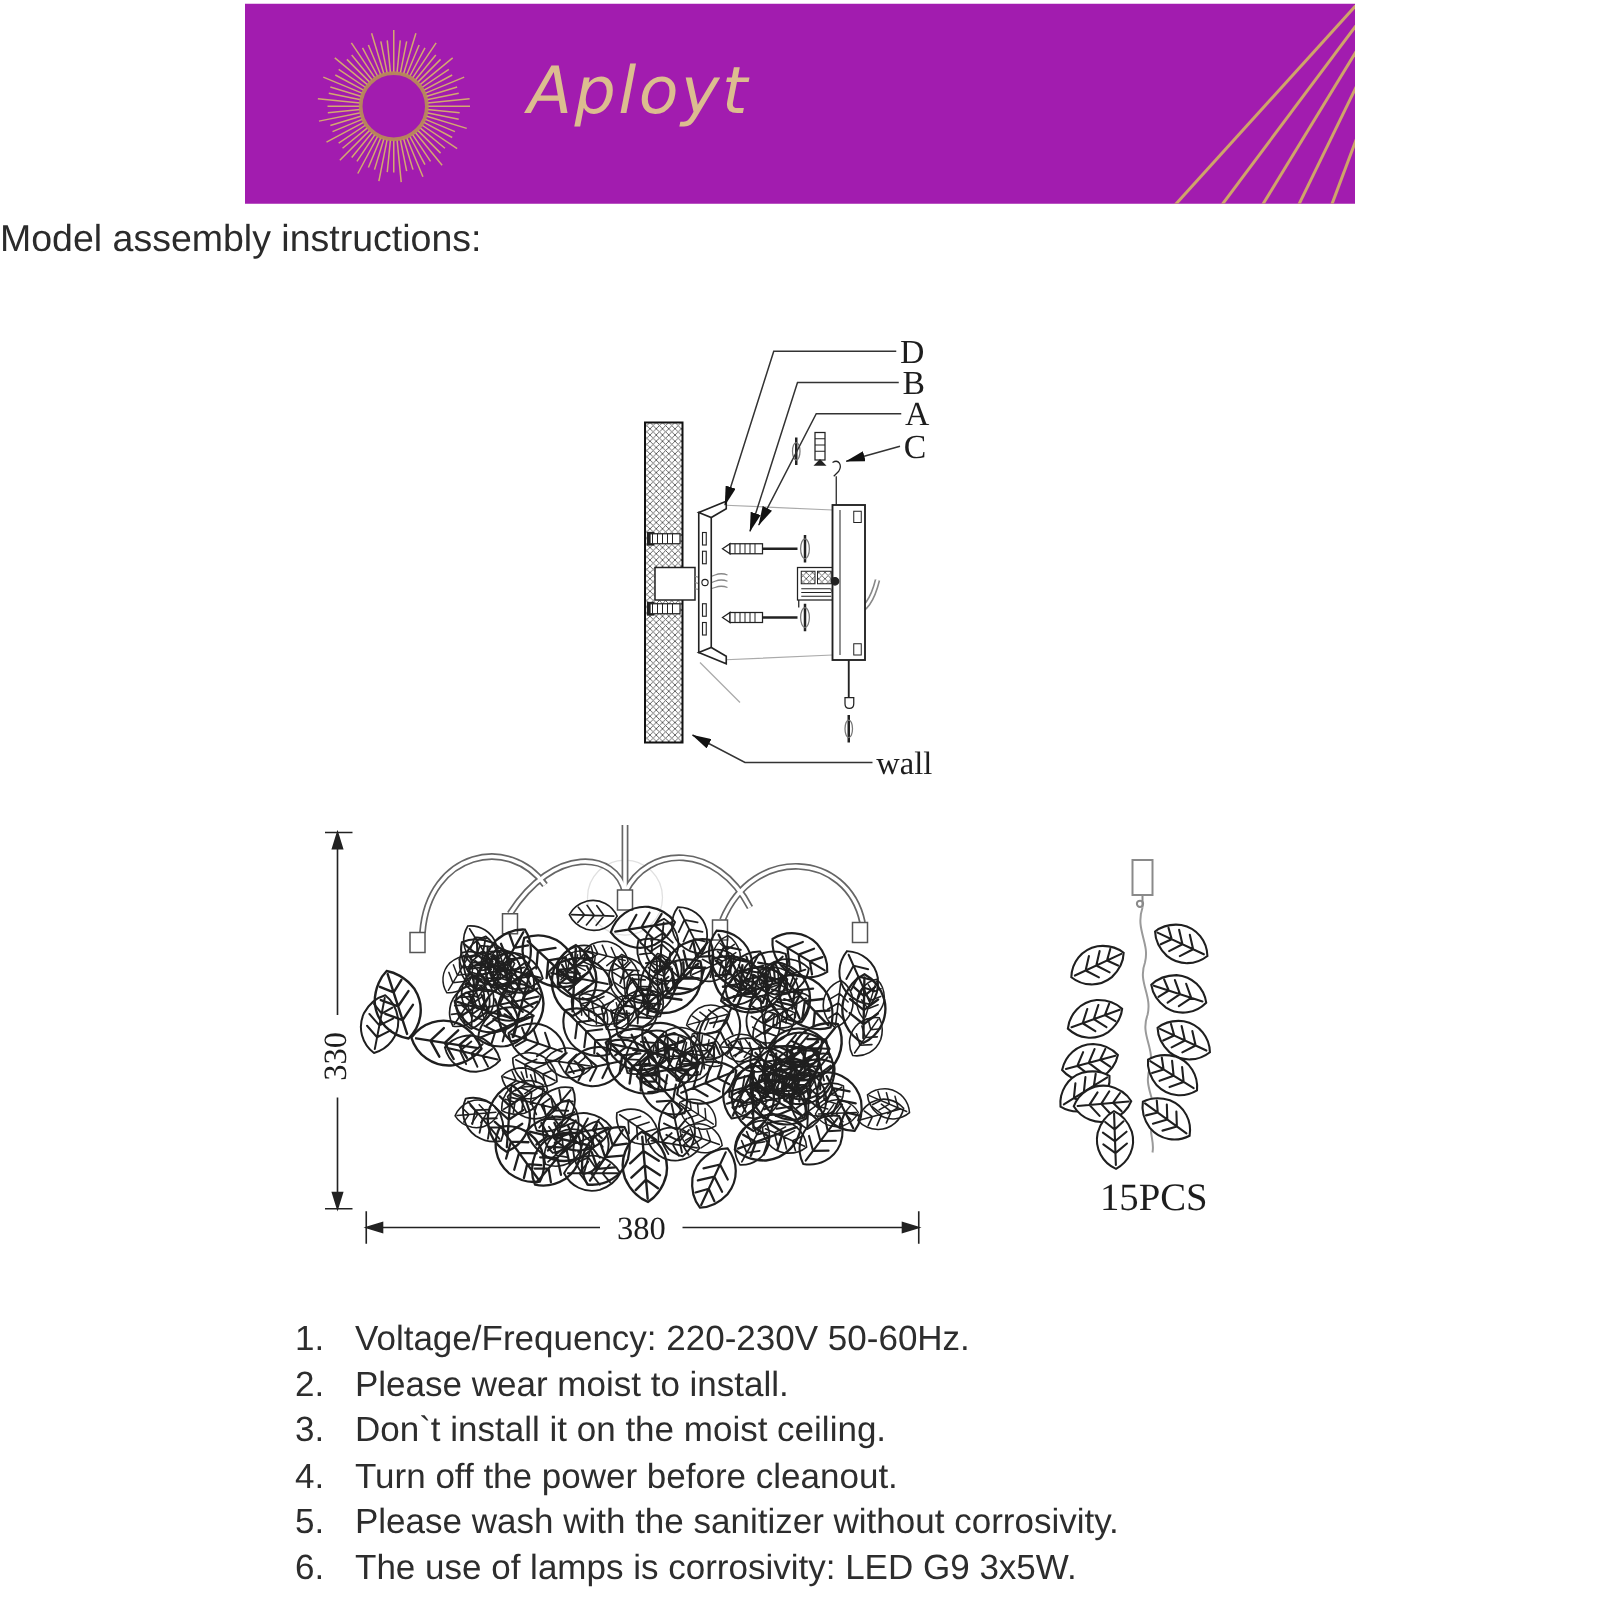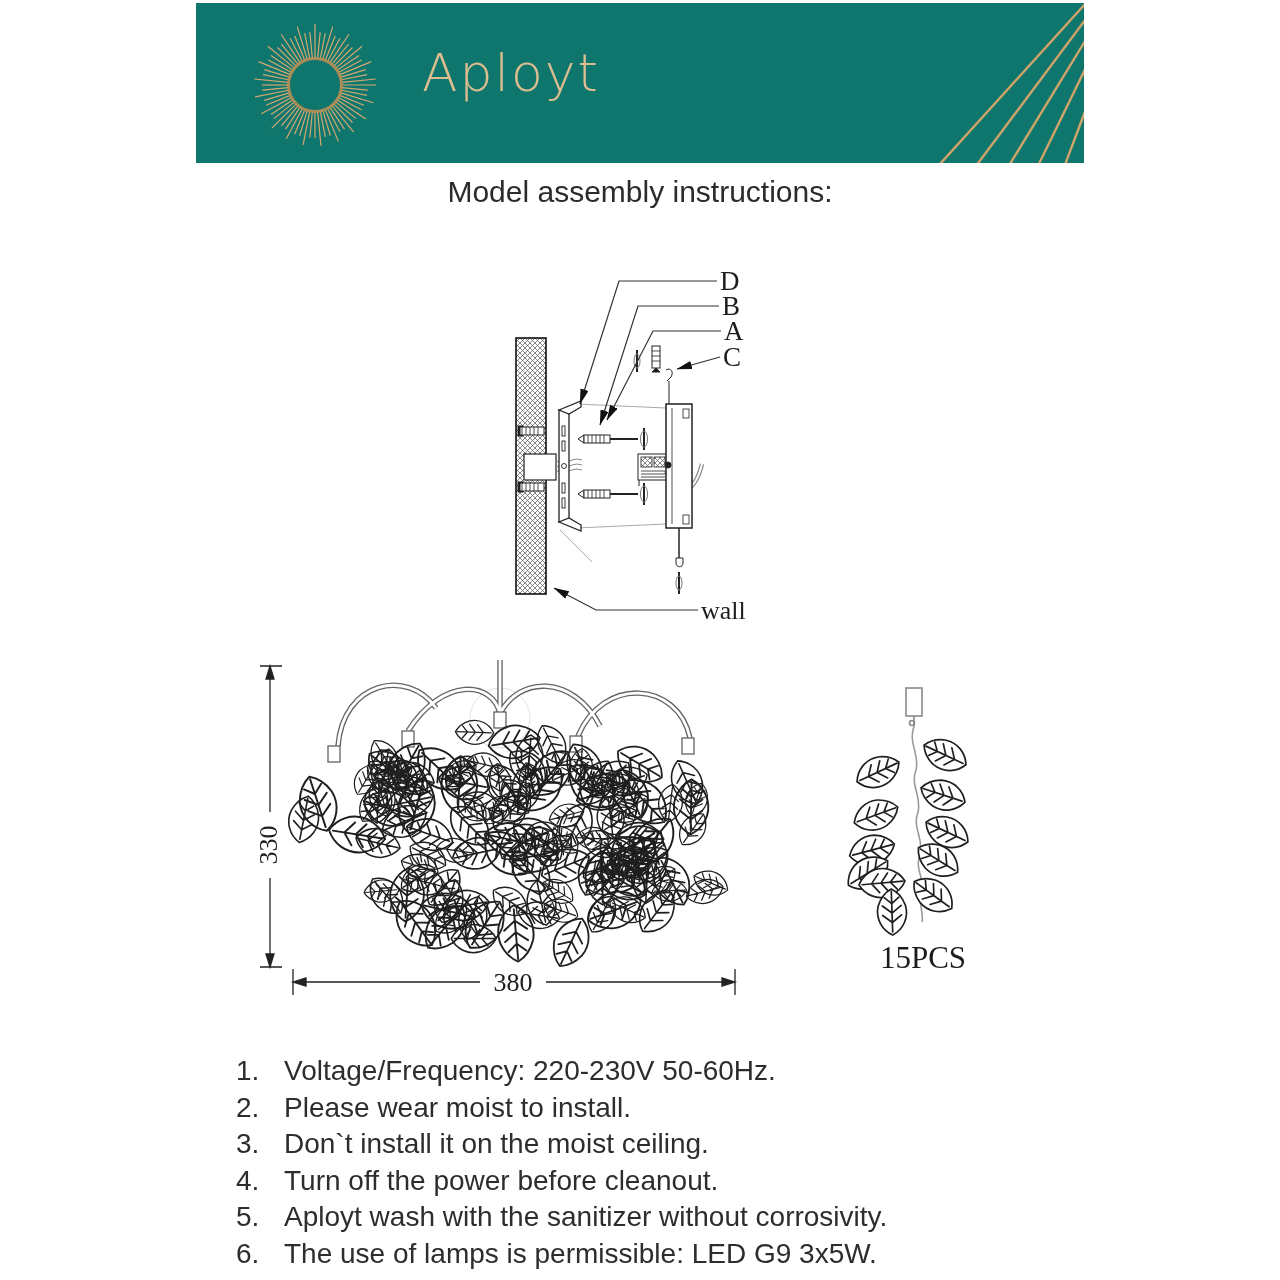--- a/index.html
+++ b/index.html
@@ -1,24 +1,24 @@
 <!DOCTYPE html>
 <html><head>
 <meta charset="utf-8">
 <style>
   html,body{margin:0;padding:0;background:#fff;}
   .page{position:relative;width:1280px;height:1280px;background:#fff;overflow:hidden;
         font-family:"Liberation Sans",sans-serif;color:#2d2d2d;}
   
-  .banner{position:absolute;left:196px;top:3px;width:888px;height:160px;background:#0f766e;overflow:hidden;}
+  .banner{position:absolute;left:196px;top:3px;width:888px;height:160px;background:#a21caf;overflow:hidden;font-style:italic;}
   .banner svg{position:absolute;left:0;top:0;}
   .brand{position:absolute;left:226px;top:40px;font-family:"DejaVu Sans",sans-serif;
          font-weight:200;font-size:52px;letter-spacing:2px;color:#dcbd8f;}
   
-  .title{position:absolute;left:0;top:174px;width:100%;text-align:center;
+  .title{position:absolute;left:0;top:174px;width:100%;text-align:left;
          font-size:30px;line-height:36px;color:#2b2b2b;font-weight:500;}
   
   .diagram{position:absolute;}
   svg text{font-family:"Liberation Serif","DejaVu Serif",serif;fill:#1d1d1d;}
   
   .instructions{position:absolute;left:228px;top:1053px;width:880px;list-style:none;margin:0;padding:0;}
   .instructions li{display:flex;font-size:28px;line-height:36.5px;color:#2d2d2d;}
   .instructions .num{flex:0 0 48px;padding-left:8px;}
   .instructions .txt{flex:1;}
 </style>
@@ -456,21 +456,21 @@
     <li>
       <span class="num">3.</span>
       <span class="txt">Don`t install it on the moist ceiling.</span>
     </li>
     <li>
       <span class="num">4.</span>
       <span class="txt">Turn off the power before cleanout.</span>
     </li>
     <li>
       <span class="num">5.</span>
-      <span class="txt">Aployt wash with the sanitizer without corrosivity.</span>
+      <span class="txt">Please wash with the sanitizer without corrosivity.</span>
     </li>
     <li>
       <span class="num">6.</span>
-      <span class="txt">The use of lamps is permissible: LED G9 3x5W.</span>
+      <span class="txt">The use of lamps is corrosivity: LED G9 3x5W.</span>
     </li>
   </ol>
 
 </div>
 
 </body></html>

